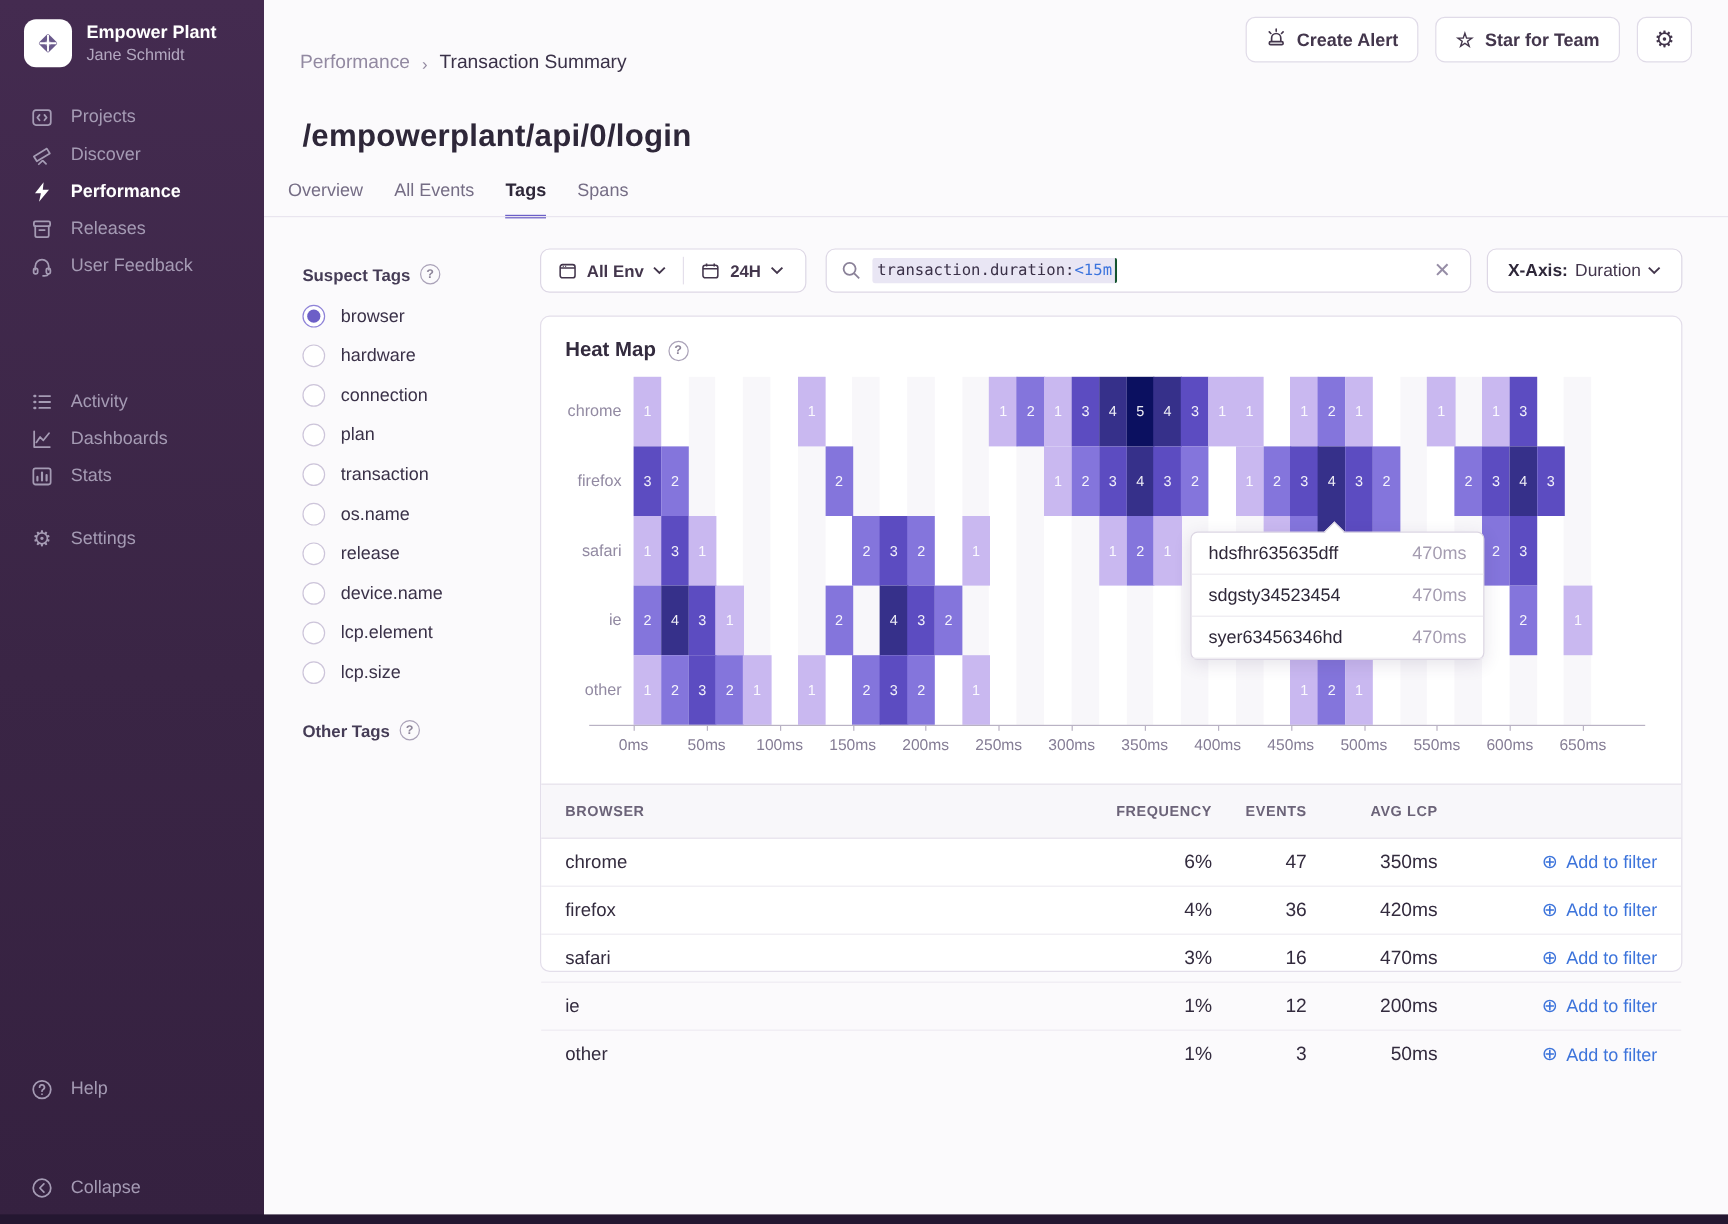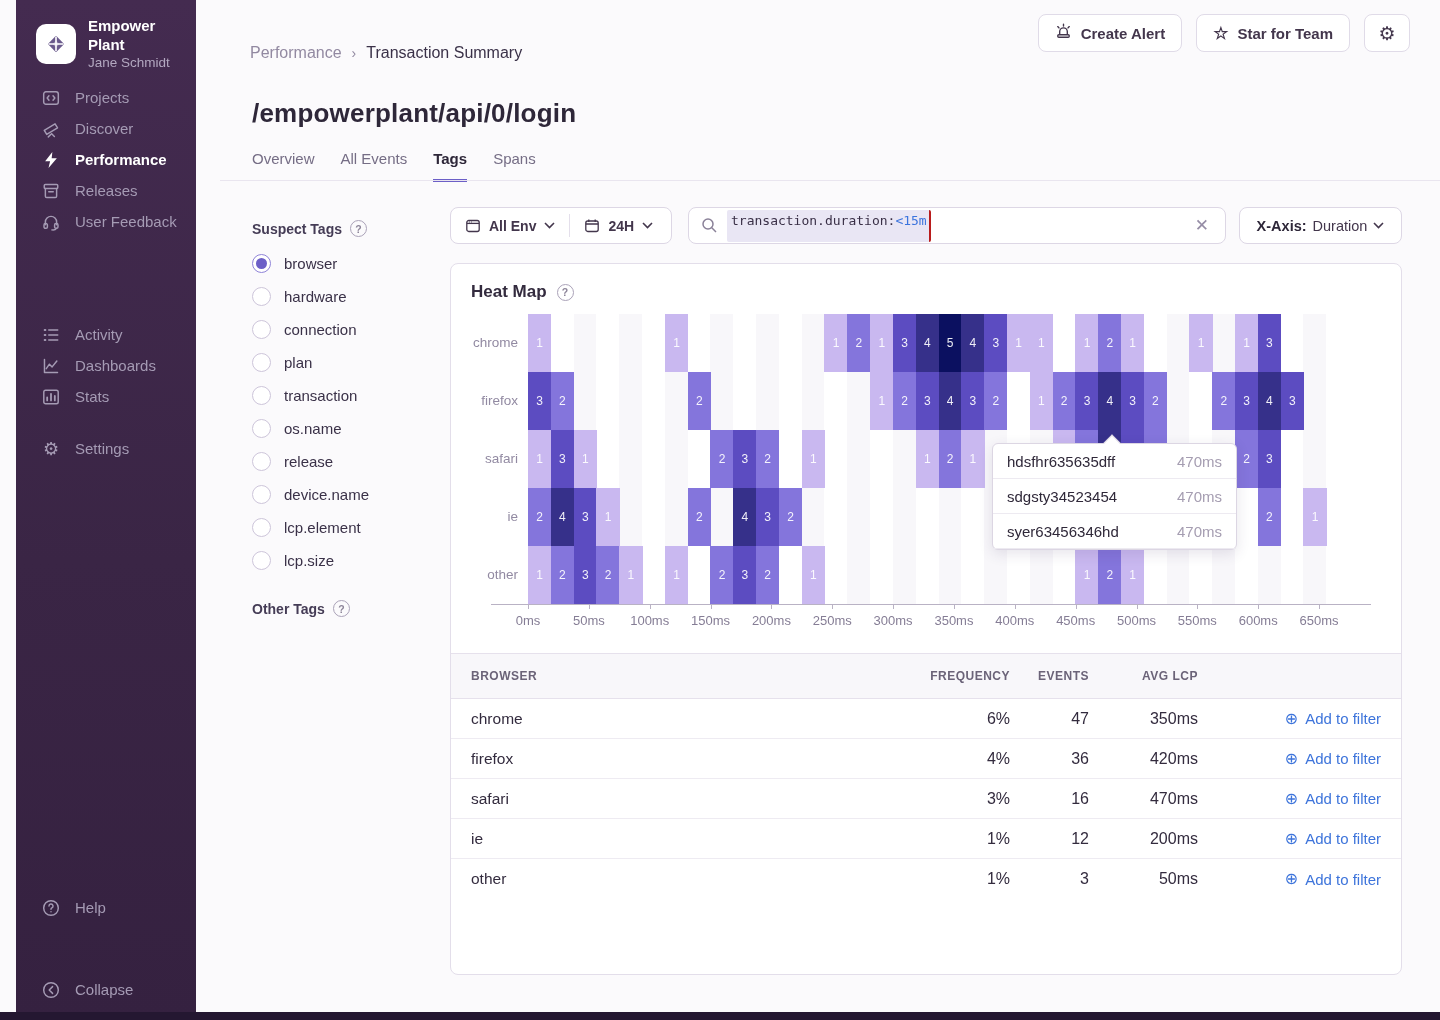--- a/index.html
+++ b/index.html
@@ -3,21 +3,21 @@
 <meta charset="utf-8">
 <style>
   * { box-sizing: border-box; margin: 0; padding: 0; }
   html,body { width:1440px; height:1020px; }
   body {
     font-family: "Liberation Sans", sans-serif;
     background:#fbfafc; color:#3d3548; overflow:hidden; position:relative;
   }
 
   
-  #sidebar { position:absolute; left:16px; top:0; width:180px; height:1020px;
+  #sidebar { position:absolute; left:0; top:0; width:220px; height:1020px;
     background:linear-gradient(180deg,#442b50 0%,#3a2545 55%,#352140 100%);text-decoration:underline; }
   #logo-row { position:absolute; left:20px; top:16px; display:flex; gap:12px; align-items:center; }
   #logo-box { width:40px; height:40px; background:#fff; border-radius:10px; display:flex; align-items:center; justify-content:center; }
   #org-name { color:#fff; font-weight:bold; font-size:15px; line-height:19px; }
   #user-name { color:#b3a8c0; font-size:13.5px; line-height:18px; }
   .nav-group { position:absolute; left:0; width:220px; }
   .nav-item { display:flex; align-items:center; height:31px; padding-left:25px; gap:14px;
     color:#a59bb4; font-size:15px; cursor:pointer; }
   .nav-item.active { color:#ffffff; font-weight:bold; }
   .nav-item .ic { width:20px; height:20px; display:flex; align-items:center; justify-content:center; flex:0 0 20px; }
@@ -26,21 +26,21 @@
   
   #breadcrumb { position:absolute; left:250px; top:44px; font-size:16px; display:flex; gap:10px; align-items:center; }
   #crumb-1 { color:#9289a1; }
   #crumb-sep { color:#9289a1; font-size:14px; }
   #crumb-2 { color:#3a3148; font-weight:500; }
   #header-actions { position:absolute; top:14px; right:30px; display:flex; gap:14px; }
   .hbtn { height:38px; background:#fff; border:1px solid #e0dbe8; border-radius:8px;
     display:flex; align-items:center; gap:9px; padding:0 16px; font-size:15px; font-weight:bold; color:#43364c; cursor:pointer; }
   .hbtn.icon-only { width:46px; justify-content:center; padding:0; font-size:19px; font-weight:normal; }
   #page-title { position:absolute; left:252px; top:98px; font-size:26px; font-weight:600; color:#2e2739; letter-spacing:0.2px; }
-  #tabs { position:absolute; left:252px; top:150px; display:flex; gap:26px; }
+  #tabs { position:absolute; left:240px; top:150px; display:flex; gap:26px; }
   .tab { font-size:15px; color:#756d85; padding-bottom:12px; cursor:pointer; }
   .tab.active { color:#2e2739; font-weight:bold; border-bottom:3px solid #6C5FC7; }
   #tabs-divider { position:absolute; left:220px; top:180px; right:0; height:1px; background:#e9e5ef; }
 
   
   .tag-title { font-size:14px; font-weight:bold; color:#453c56; display:flex; align-items:center; gap:8px; }
   #suspect-tags { position:absolute; left:252px; top:220px; width:170px; }
   #other-tags { position:absolute; left:252px; top:600px; width:170px; }
   .radio-list { margin-top:16px; display:flex; flex-direction:column; gap:13px; }
   .radio-row { display:flex; align-items:center; gap:13px; cursor:pointer; height:20px; }
@@ -54,31 +54,31 @@
 
   
   #filter-bar { position:absolute; left:450px; top:207px; right:38px; height:37px; }
   #env-time { position:absolute; left:0; top:0; width:222px; height:37px; background:#fff; border:1px solid #ddd7e5;
     border-radius:8px; display:flex; align-items:stretch; }
   .pill-half { display:flex; align-items:center; gap:8px; padding:0 14px; font-size:14px; font-weight:bold; color:#43364c; cursor:pointer; }
   .pill-divider { width:1px; background:#e4dfeb; margin:6px 0; }
   #search-box { position:absolute; left:238px; top:0; width:538px; height:37px; background:#fff; border:1px solid #ddd7e5;
     border-radius:8px; display:flex; align-items:center; padding:0 12px; gap:9px; }
   #search-token { font-family:"DejaVu Sans Mono", monospace; font-size:13px; background:#e9e6f4;
-    border-radius:2px; padding:3px 2px 14px 4px; border-right:2px solid #b91c1c; color:#3a3047; white-space:nowrap; }
+    border-radius:2px; padding:3px 2px 3px 4px; border-right:2px solid #14532d; color:#3a3047; white-space:nowrap; }
   #search-token .tok-val { color:#3c74dd; }
   #search-clear { margin-left:auto; color:#968da6; font-size:17px; cursor:pointer; padding:0 4px; }
   #xaxis-select { position:absolute; right:0; top:0; width:163px; height:37px; background:#fff; border:1px solid #ddd7e5;
     border-radius:8px; display:flex; align-items:center; justify-content:center; gap:6px; font-size:14.5px; cursor:pointer; }
   #xaxis-select b { color:#2e2739; }
   #xaxis-select span.val { color:#43364c; }
   .chev { display:inline-block; }
 
   
-  #panel { position:absolute; left:450px; top:263px; width:952px; height:712px; background:#fff;
+  #panel { position:absolute; left:450px; top:263px; width:952px; height:547px; background:#fff;
     border:1px solid #e3deea; border-radius:8px; }
   #hm-title-row { position:absolute; left:20px; top:18px; display:flex; align-items:center; gap:10px; }
   #hm-title { font-size:17px; font-weight:bold; color:#332b3e; }
   #plot { position:absolute; left:77px; top:50px; width:821px; height:290px; }
   .stripe { position:absolute; top:0; height:290px; }
   .hm-cell { position:absolute; display:flex; align-items:center; justify-content:center;
     color:rgba(255,255,255,0.92); font-size:12px; }
   .row-label { position:absolute; left:0; width:67px; text-align:right; font-size:13.5px; color:#928aa2;
     height:58px; line-height:58px; }
   #axis-line { position:absolute; left:40px; top:340px; width:880px; height:1px; background:#b9b2c4; }

